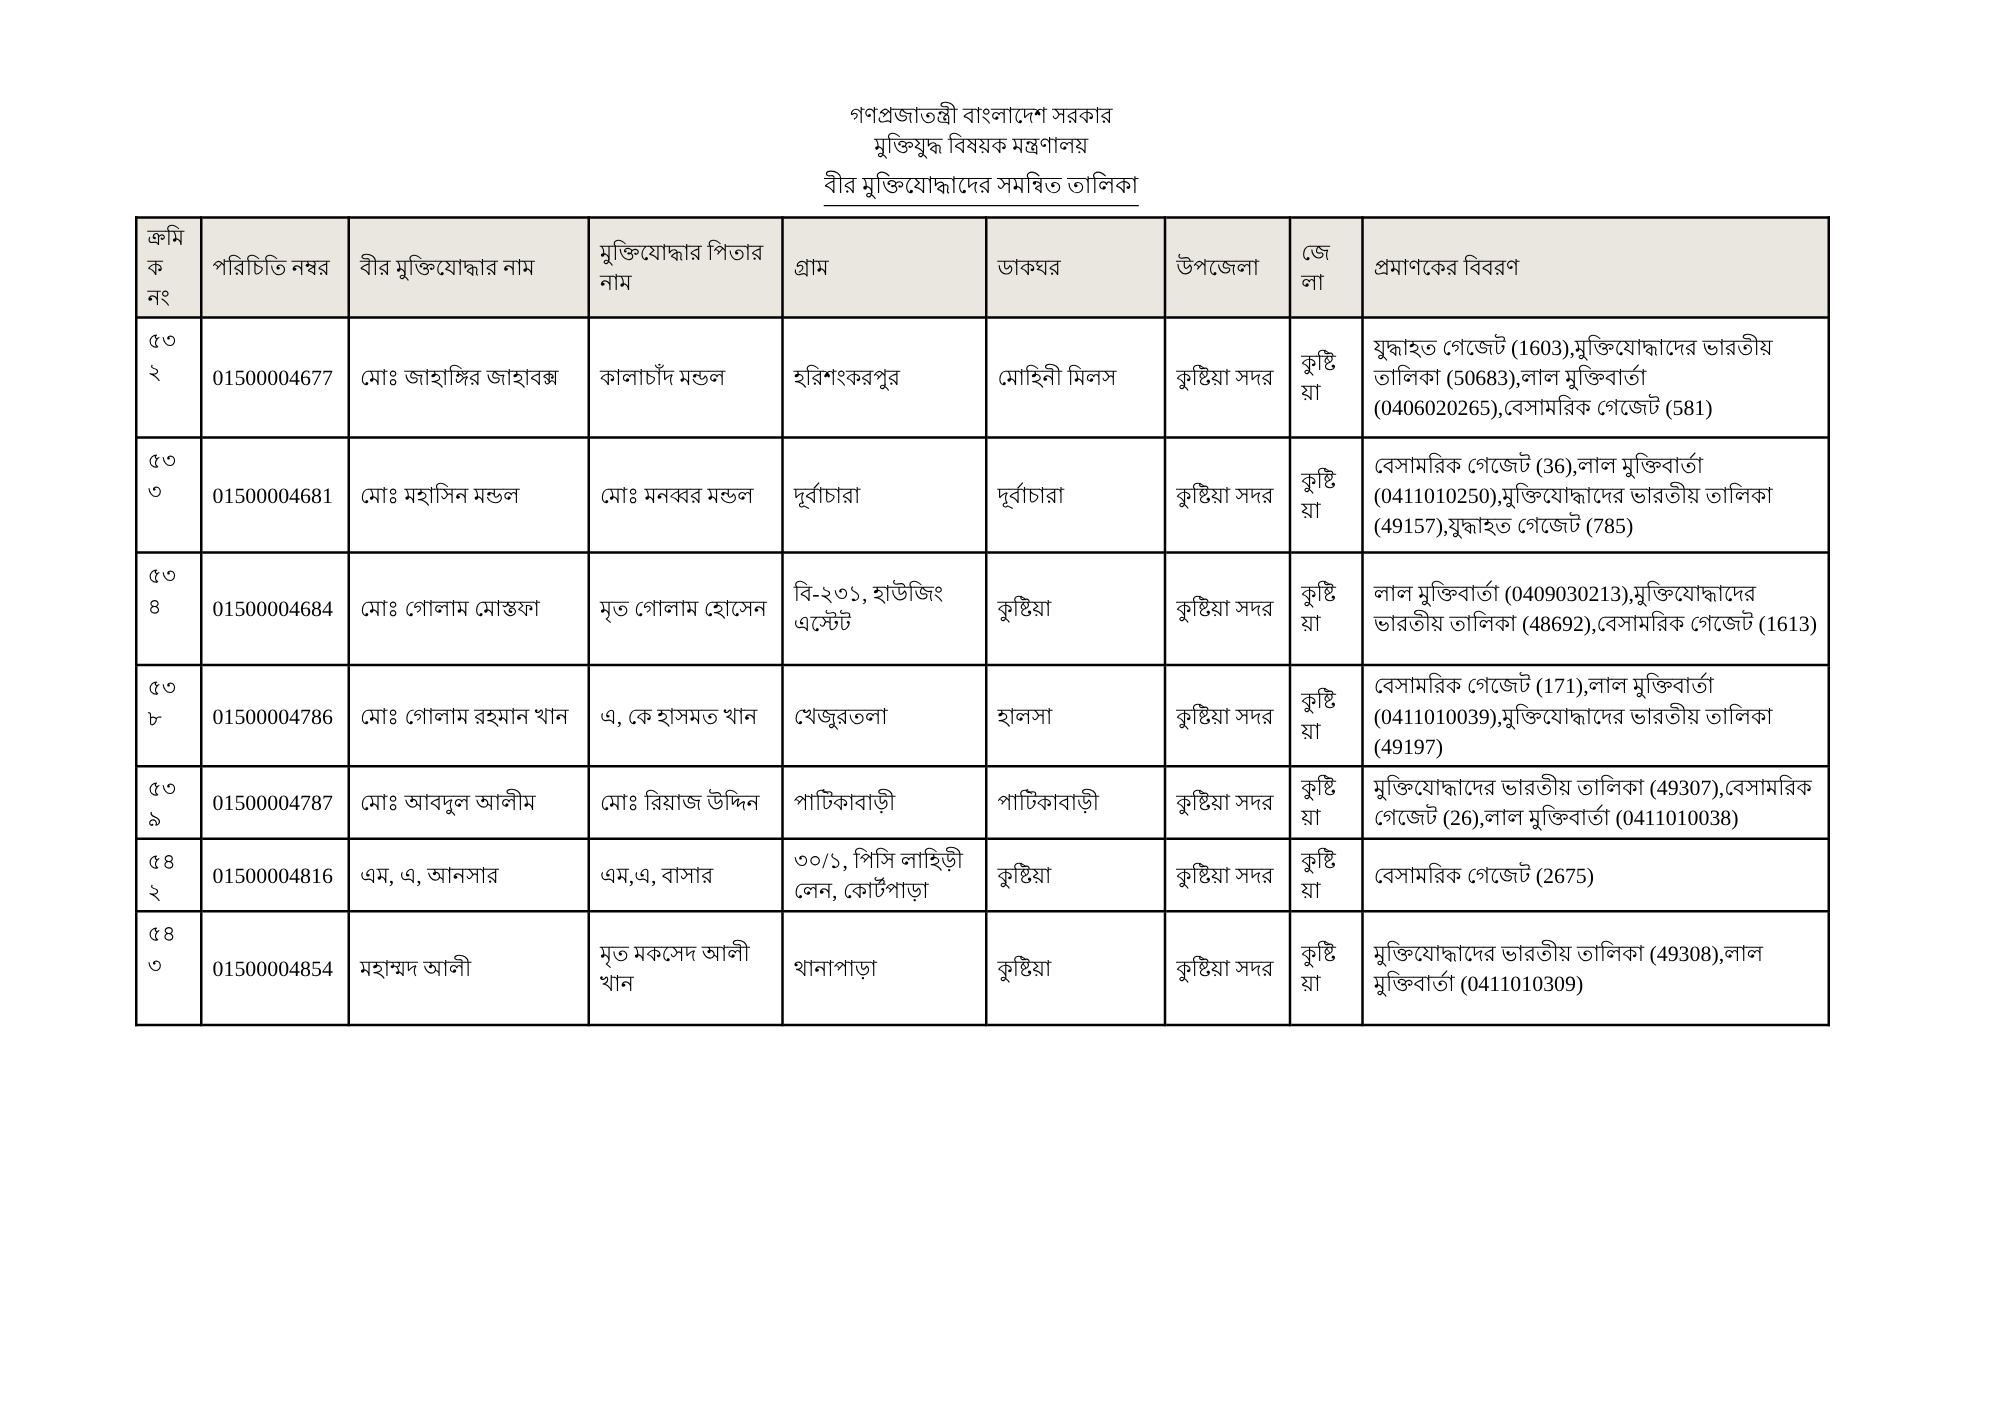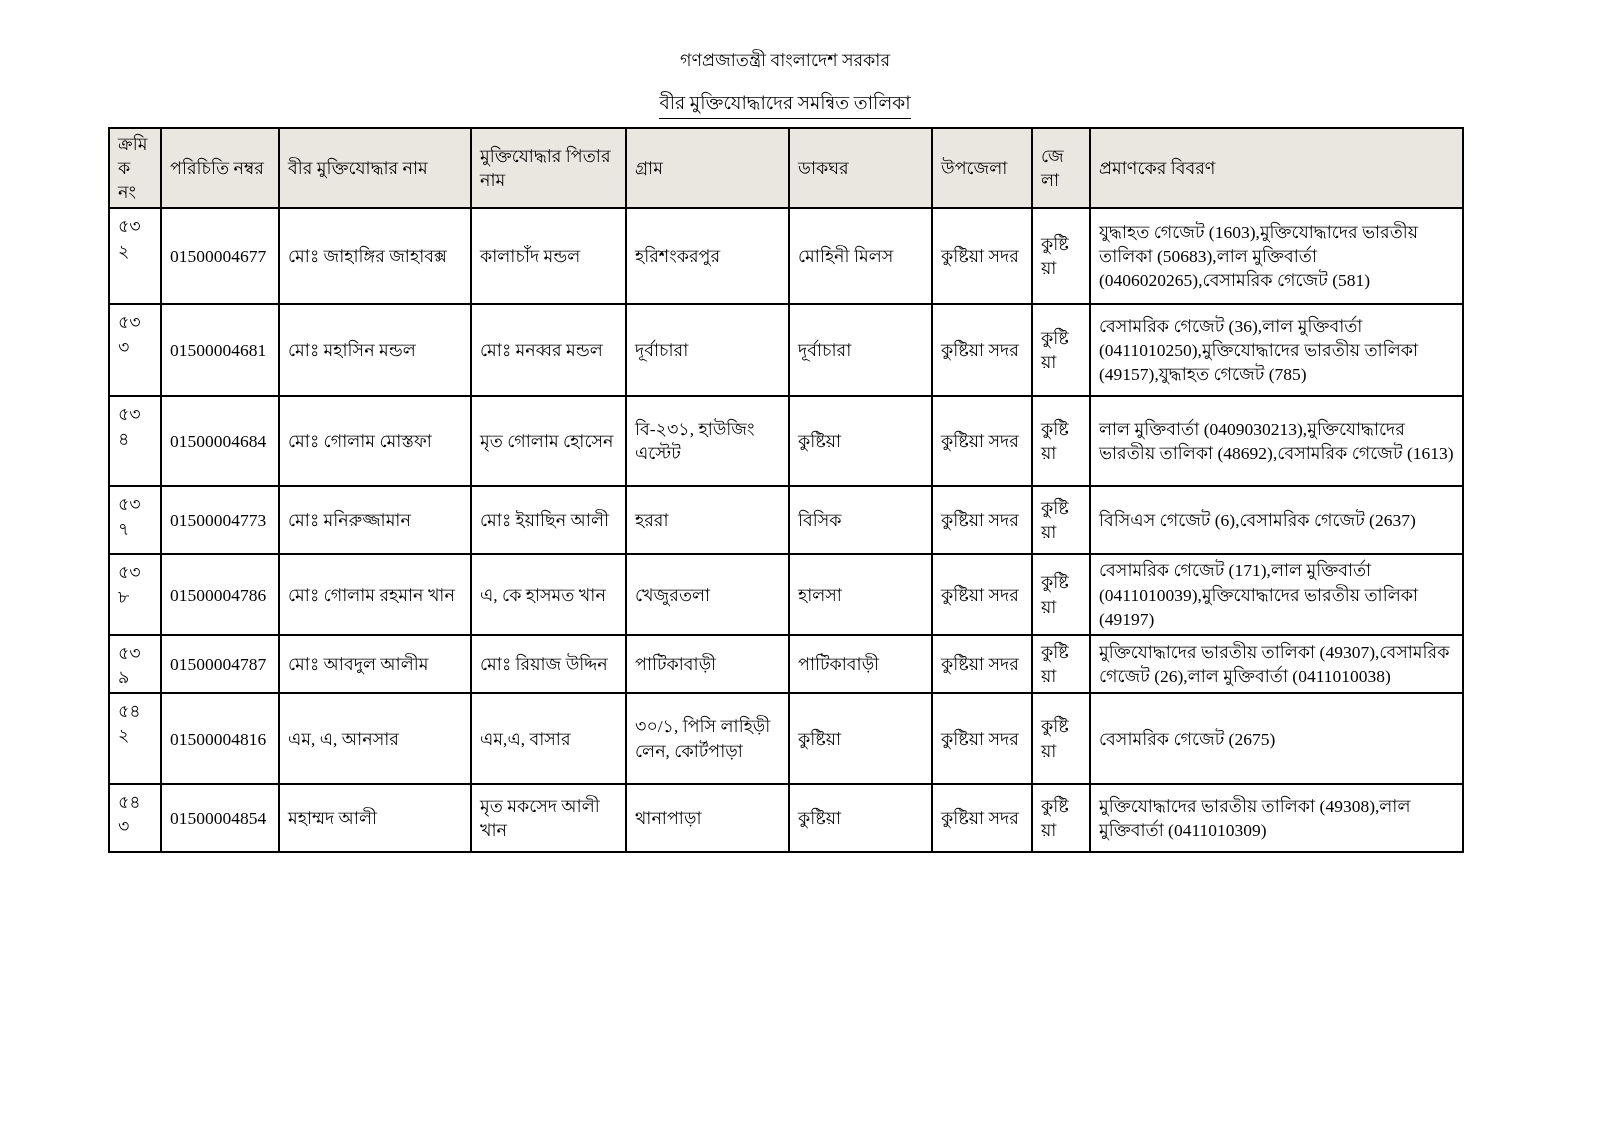--- a/index.html
+++ b/index.html
@@ -11,34 +11,34 @@
   }
   body {
     width: 1600px;
     height: 1132px;
     overflow: hidden;
   }
   .page {
     box-sizing: border-box;
     width: 1600px;
     height: 1132px;
-    padding-top: 48px;
+    padding-top: 80px;
   }
   .doc-header {
     width: 1354px;
     margin-left: 108px;
     text-align: center;
   }
   .doc-header .line {
     font-size: 17.5px;
     line-height: 24px;
   }
   .doc-title {
     display: inline-block;
-    margin-top: 19px;
+    margin-top: 9px;
     font-size: 18.5px;
     line-height: 24px;
     border-bottom: 1.6px solid #000;
     padding-bottom: 3px;
   }
   table.ff-table {
     border-collapse: collapse;
     table-layout: fixed;
     width: 1354px;
     margin-left: 108px;
@@ -78,20 +78,21 @@
   #table-body tr:nth-child(11) td { height: 58px; }
   #table-body tr:nth-child(12) td { height: 62px; }
 </style>
 </head>
 <body>
 
 <div class="page">
 
   <div class="doc-header">
     <div class="line">গণপ্রজাতন্ত্রী বাংলাদেশ সরকার</div>
+    <div class="line">মুক্তিযুদ্ধ বিষয়ক মন্ত্রণালয়</div>
     <div><span class="doc-title">বীর মুক্তিযোদ্ধাদের সমন্বিত তালিকা</span></div>
   </div>
 
   <table class="ff-table">
     <colgroup>
       <col style="width:52px">
       <col style="width:118px">
       <col style="width:192px">
       <col style="width:155px">
       <col style="width:163px">
@@ -141,31 +142,20 @@
     <td>01500004684</td>
     <td>মোঃ গোলাম মোস্তফা</td>
     <td>মৃত গোলাম হোসেন</td>
     <td>বি-২৩১, হাউজিং এস্টেট</td>
     <td>কুষ্টিয়া</td>
     <td>কুষ্টিয়া সদর</td>
     <td>কুষ্টিয়া</td>
     <td>লাল মুক্তিবার্তা (0409030213),মুক্তিযোদ্ধাদের ভারতীয় তালিকা (48692),বেসামরিক গেজেট (1613)</td>
   </tr>
         <tr>
-    <td class="c-serial">৫৩৭</td>
-    <td>01500004773</td>
-    <td>মোঃ মনিরুজ্জামান</td>
-    <td>মোঃ ইয়াছিন আলী</td>
-    <td>হররা</td>
-    <td>বিসিক</td>
-    <td>কুষ্টিয়া সদর</td>
-    <td>কুষ্টিয়া</td>
-    <td>বিসিএস গেজেট (6),বেসামরিক গেজেট (2637)</td>
-  </tr>
-        <tr>
     <td class="c-serial">৫৩৮</td>
     <td>01500004786</td>
     <td>মোঃ গোলাম রহমান খান</td>
     <td>এ, কে হাসমত খান</td>
     <td>খেজুরতলা</td>
     <td>হালসা</td>
     <td>কুষ্টিয়া সদর</td>
     <td>কুষ্টিয়া</td>
     <td>বেসামরিক গেজেট (171),লাল মুক্তিবার্তা (0411010039),মুক্তিযোদ্ধাদের ভারতীয় তালিকা (49197)</td>
   </tr>

